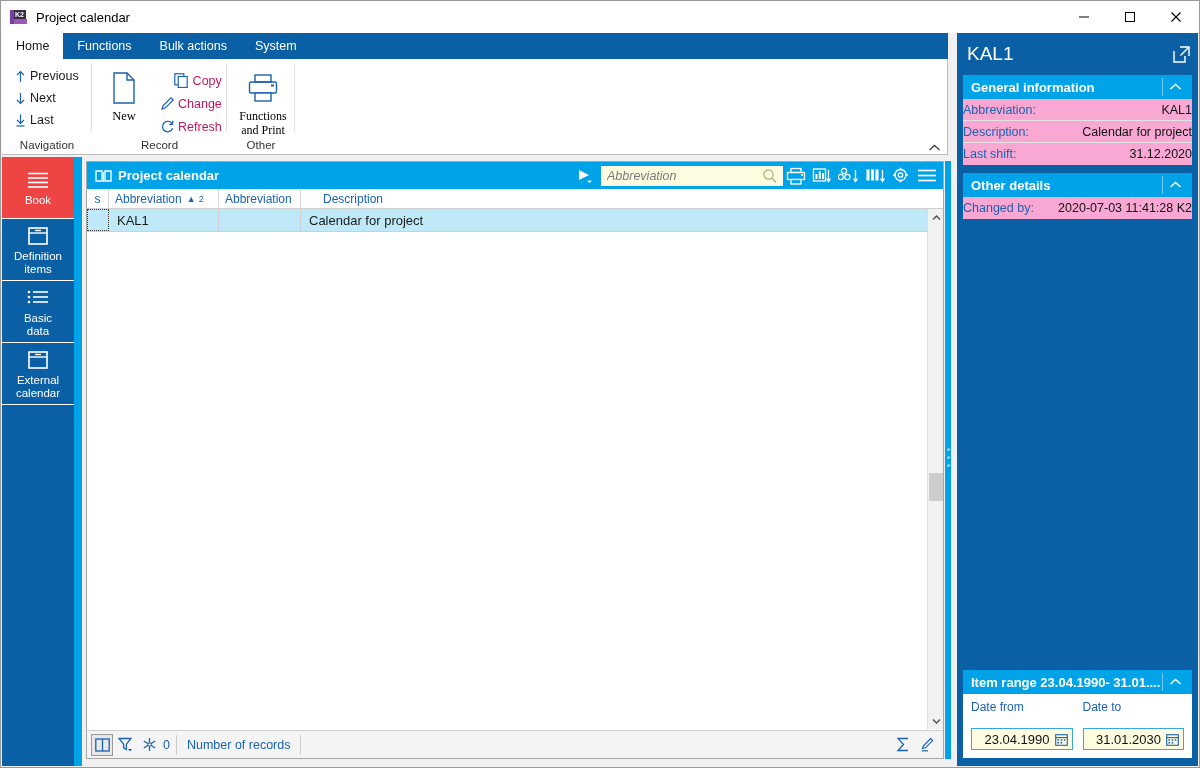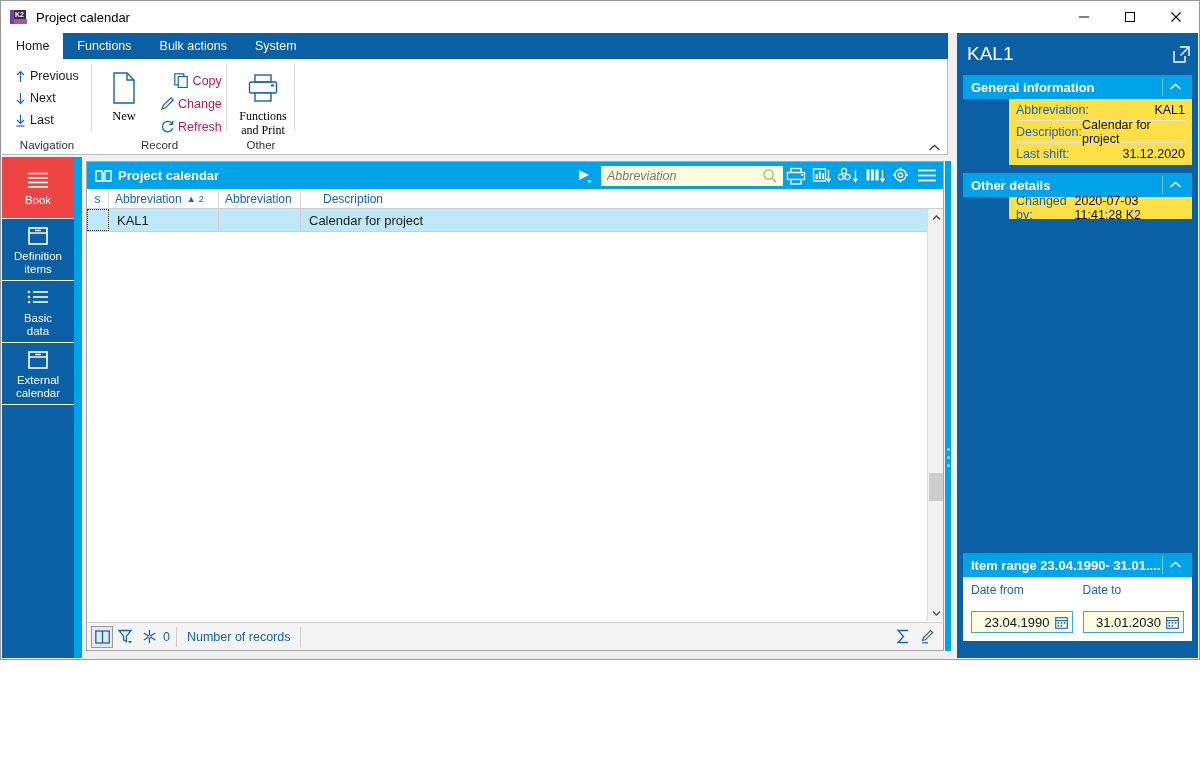--- a/index.html
+++ b/index.html
@@ -4,21 +4,21 @@
 <style>
   * { box-sizing: border-box; margin: 0; padding: 0; }
   html, body {
     width: 1200px; height: 768px;
     font-family: "Liberation Sans", sans-serif;
     background: #ffffff;
     overflow: hidden;
   }
   .app {
     position: relative;
-    width: 1200px; height: 660px;
+    width: 1200px; height: 768px;
     border: 1px solid #9a9a9a;
     background: #f0f0f0;
   }
 
   
   .titlebar {
     position: absolute; left: 0; top: 0; width: 1198px; height: 32px;
     background: #ffffff;
     display: flex; align-items: center;
   }
@@ -206,30 +206,30 @@
   }
   .rp-title { font-size: 19px; }
   .rp-expand { margin-left: auto; display:flex; }
 
   .rp-section { margin: 0 6px 8px 6px; }
   .rp-sec-head {
     height: 24px; background: #00a2e8; color: #fff; display: flex; align-items: center;
     padding: 0 4px 0 8px; font-size: 13px; font-weight: bold;
   }
   .rp-sec-head .chev { margin-left: auto; padding: 0 6px; border-left: 1px solid #6fcbf0; height:18px; display:flex; align-items:center; }
-  .rp-sec-body { background: #fde047; padding: 0 7px; margin-left: 46px; }
+  .rp-sec-body { background: #f9a8d4; padding: 0 0; }
   .rp-row {
     display: flex; align-items: center; height: 22px; font-size: 12.5px;
     border-bottom: 1px solid #e3e3e3;
   }
   .rp-row:last-child { border-bottom: 0; }
   .rp-key { color: #1b62b0; }
   .rp-val { margin-left: auto; color: #111; }
 
-  .rp-bottom { position: absolute; left: 6px; right: 6px; bottom: 17px; }
+  .rp-bottom { position: absolute; left: 6px; right: 6px; bottom: 8px; }
   .rp-dates { background: #ffffff; padding: 6px 8px 8px; display: flex; gap: 10px; }
   .date-field { flex: 1; }
   .date-label { font-size: 12px; color: #1b62b0; margin-bottom: 14px; }
   .date-input {
     height: 22px; background: #fdfbe0; border: 1px solid #3aa8dd;
     display: flex; align-items: center; justify-content: flex-end; padding: 0 4px;
     font-size: 13px; color: #111;
   }
   .date-input .cal { margin-left: 5px; display:flex; }
 

